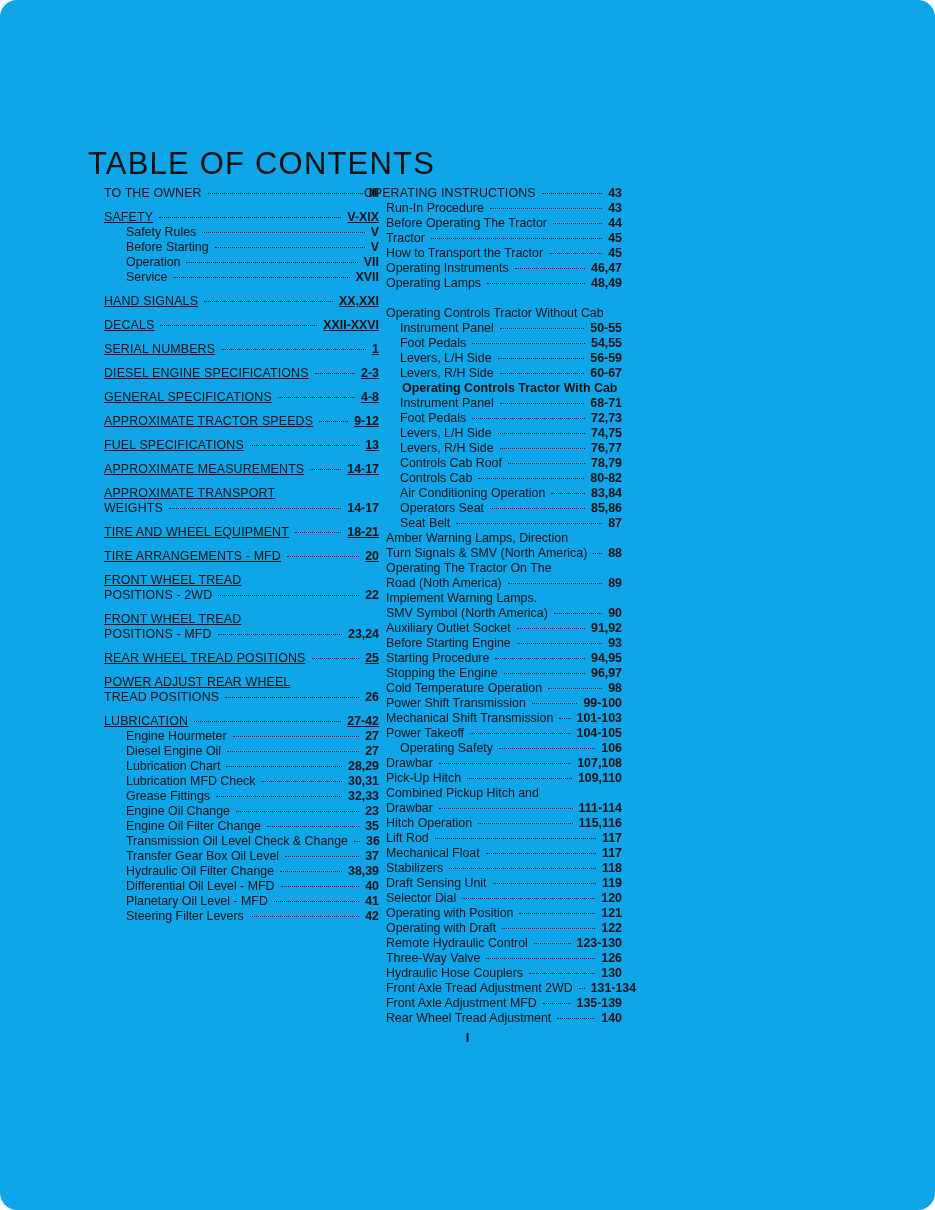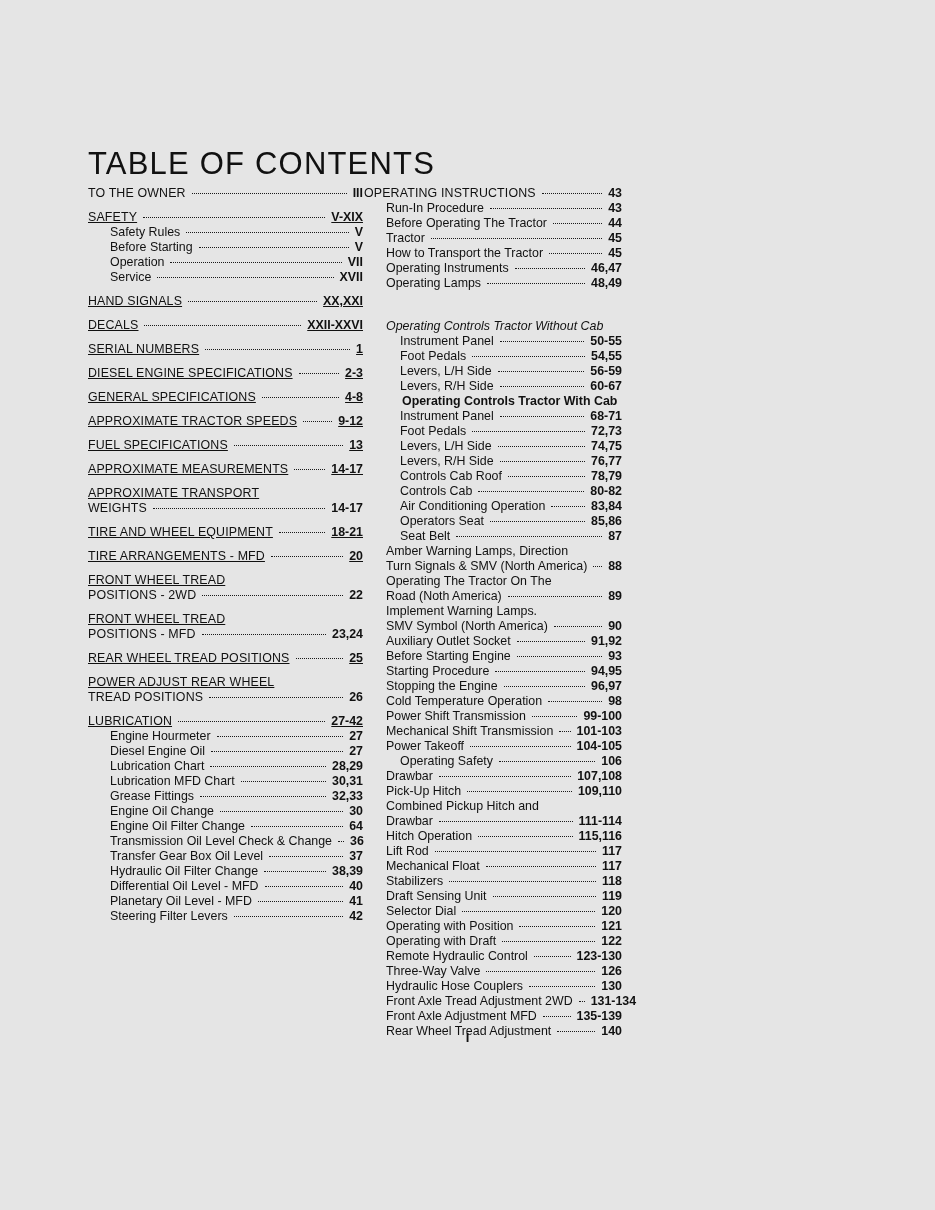--- a/index.html
+++ b/index.html
@@ -14,40 +14,41 @@
     font-family: "Liberation Sans", sans-serif;
     color: #000000;
     overflow: hidden;
   }
 
   #page {
     position: absolute;
     left: 0; top: 0;
     width: 935px;
     height: 1210px;
-    background: #e5e5e5;
+    background: #0ea5e9;
+    border-radius: 17px;
   }
 
   #title {
     position: absolute;
     left: 88px;
     top: 146px;
     font-size: 31px;
     letter-spacing: 1.2px;
     font-weight: 400;
     color: #111111;
     white-space: nowrap;
     font-family: "Liberation Sans", sans-serif;
   }
 
   .column {
     position: absolute;
     top: 186px;
   }
-  #col-left  { left: 88px;  width: 275px; }
+  #col-left  { left: 104px;  width: 275px; }
   #col-right { left: 364px; width: 258px; }
 
   
   .entry {
     display: flex;
     align-items: baseline;
     font-size: 12.4px;
     line-height: 15px;
     height: 15px;
     white-space: nowrap;
@@ -78,21 +79,21 @@
   
   .lvl-major > .label { font-weight: 400; letter-spacing: 0.15px; }
   
   .lvl-sub   { padding-left: 22px; }
   .lvl-sub2  { padding-left: 36px; }
 
   
   .entry.noleader .leader { border-bottom: none; }
 
   .bold > .label { font-weight: 700; margin-left: 16px; }
-  .gap-m { margin-top: 28px; font-style: italic; }
+  .gap-m { margin-top: 15px; }
   .gap-l { margin-top: 9px; text-decoration: underline; }
 
   #folio {
     position: absolute;
     left: 0;
     top: 1030px;
     width: 935px;
     text-align: center;
     font-size: 13px;
     font-weight: 700;
@@ -242,38 +243,38 @@
         <span class="label">Diesel Engine Oil</span>
         <span class="leader"></span>
         <span class="page">27</span>
       </div>
       <div class="entry lvl-sub">
         <span class="label">Lubrication Chart</span>
         <span class="leader"></span>
         <span class="page">28,29</span>
       </div>
       <div class="entry lvl-sub">
-        <span class="label">Lubrication MFD Chart</span>
+        <span class="label">Lubrication MFD Check</span>
         <span class="leader"></span>
         <span class="page">30,31</span>
       </div>
       <div class="entry lvl-sub">
         <span class="label">Grease Fittings</span>
         <span class="leader"></span>
         <span class="page">32,33</span>
       </div>
       <div class="entry lvl-sub">
         <span class="label">Engine Oil Change</span>
         <span class="leader"></span>
-        <span class="page">30</span>
+        <span class="page">23</span>
       </div>
       <div class="entry lvl-sub">
         <span class="label">Engine Oil Filter Change</span>
         <span class="leader"></span>
-        <span class="page">64</span>
+        <span class="page">35</span>
       </div>
       <div class="entry lvl-sub">
         <span class="label">Transmission Oil Level Check &amp; Change</span>
         <span class="leader"></span>
         <span class="page">36</span>
       </div>
       <div class="entry lvl-sub">
         <span class="label">Transfer Gear Box Oil Level</span>
         <span class="leader"></span>
         <span class="page">37</span>

